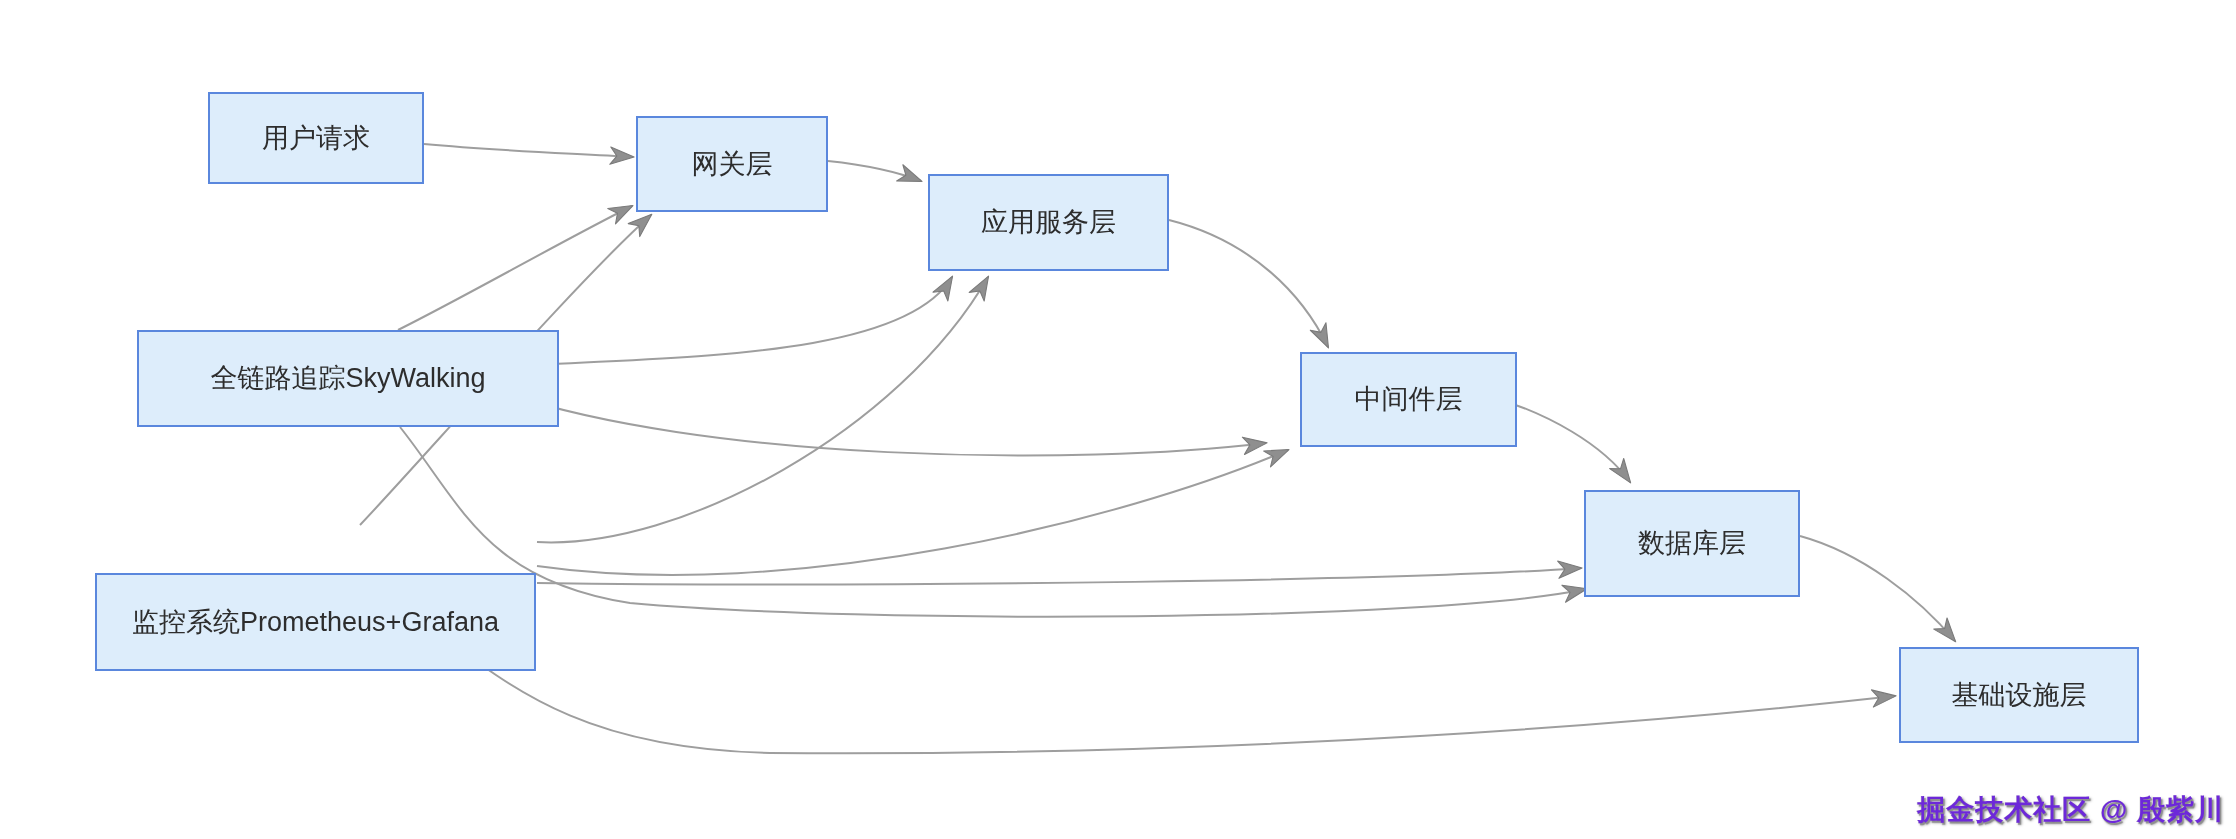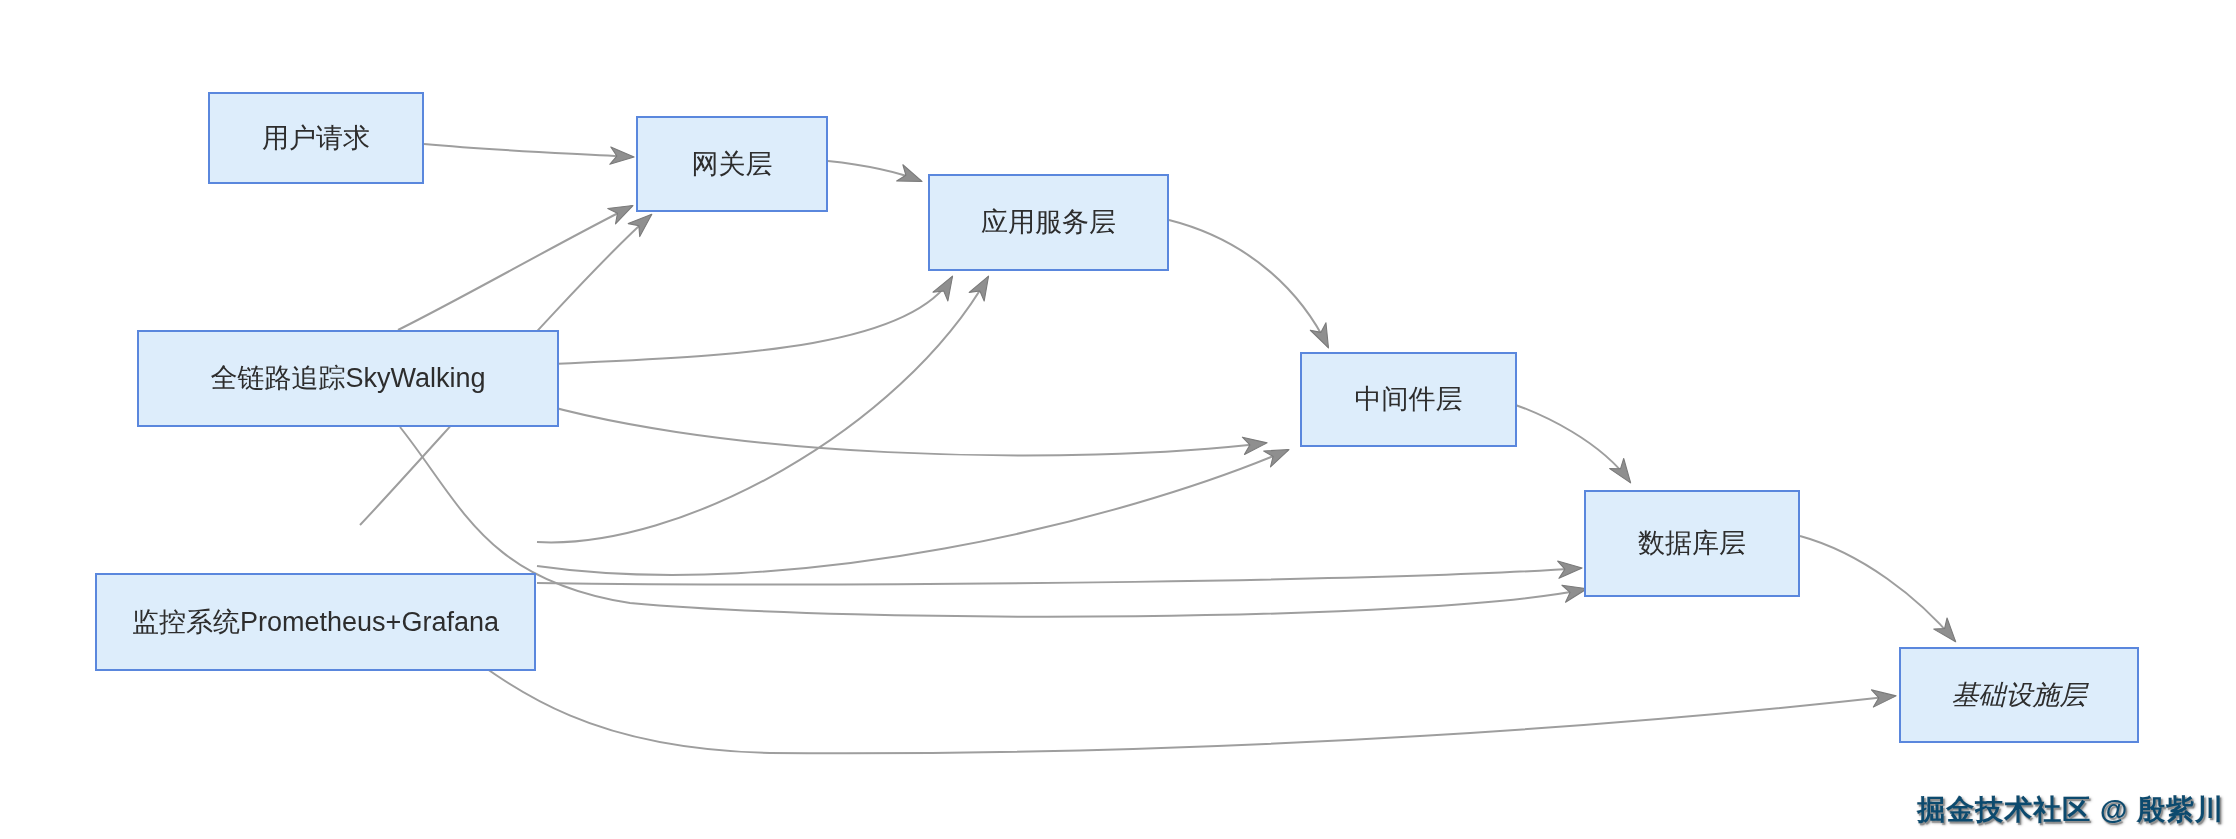--- a/index.html
+++ b/index.html
@@ -27,30 +27,30 @@
     line-height:1;
     box-sizing:border-box;
     text-align:center;
     white-space:nowrap;
   }
   #node-user       {left:208px; top:92px;  width:216px; height:92px;}
   #node-gateway    {left:636px; top:116px; width:192px; height:96px;}
   #node-app        {left:928px; top:174px; width:241px; height:97px;}
   #node-middleware {left:1268px;top:352px; width:217px; height:95px;margin-left:32px;}
   #node-db         {left:1584px;top:490px; width:216px; height:107px;}
-  #node-infra      {left:1899px;top:647px; width:240px; height:96px;font-style:italic;}
+  #node-infra      {left:1899px;top:647px; width:240px; height:96px;}
   #node-sky        {left:137px; top:330px; width:422px; height:97px;}
   #node-monitor    {left:95px;  top:525px; width:441px; height:98px;margin-top:48px;}
   .watermark{
     position:absolute;
     right:12px;bottom:10px;
     font-size:28px;
     font-weight:bold;
     letter-spacing:1px;
-    color:#0c4a6e;
+    color:#6d28d9;
     text-shadow:1.5px 1.5px 1px #8d8d8d, -0.5px -0.5px 0 #d6d6d6, 2px 2px 3px #9a9a9a;
     white-space:nowrap;
   }
 </style>
 </head>
 <body>
 
 <div class="canvas">
 
   <svg class="edge-layer" width="2236" height="839" viewBox="0 0 2236 839" xmlns="http://www.w3.org/2000/svg">

